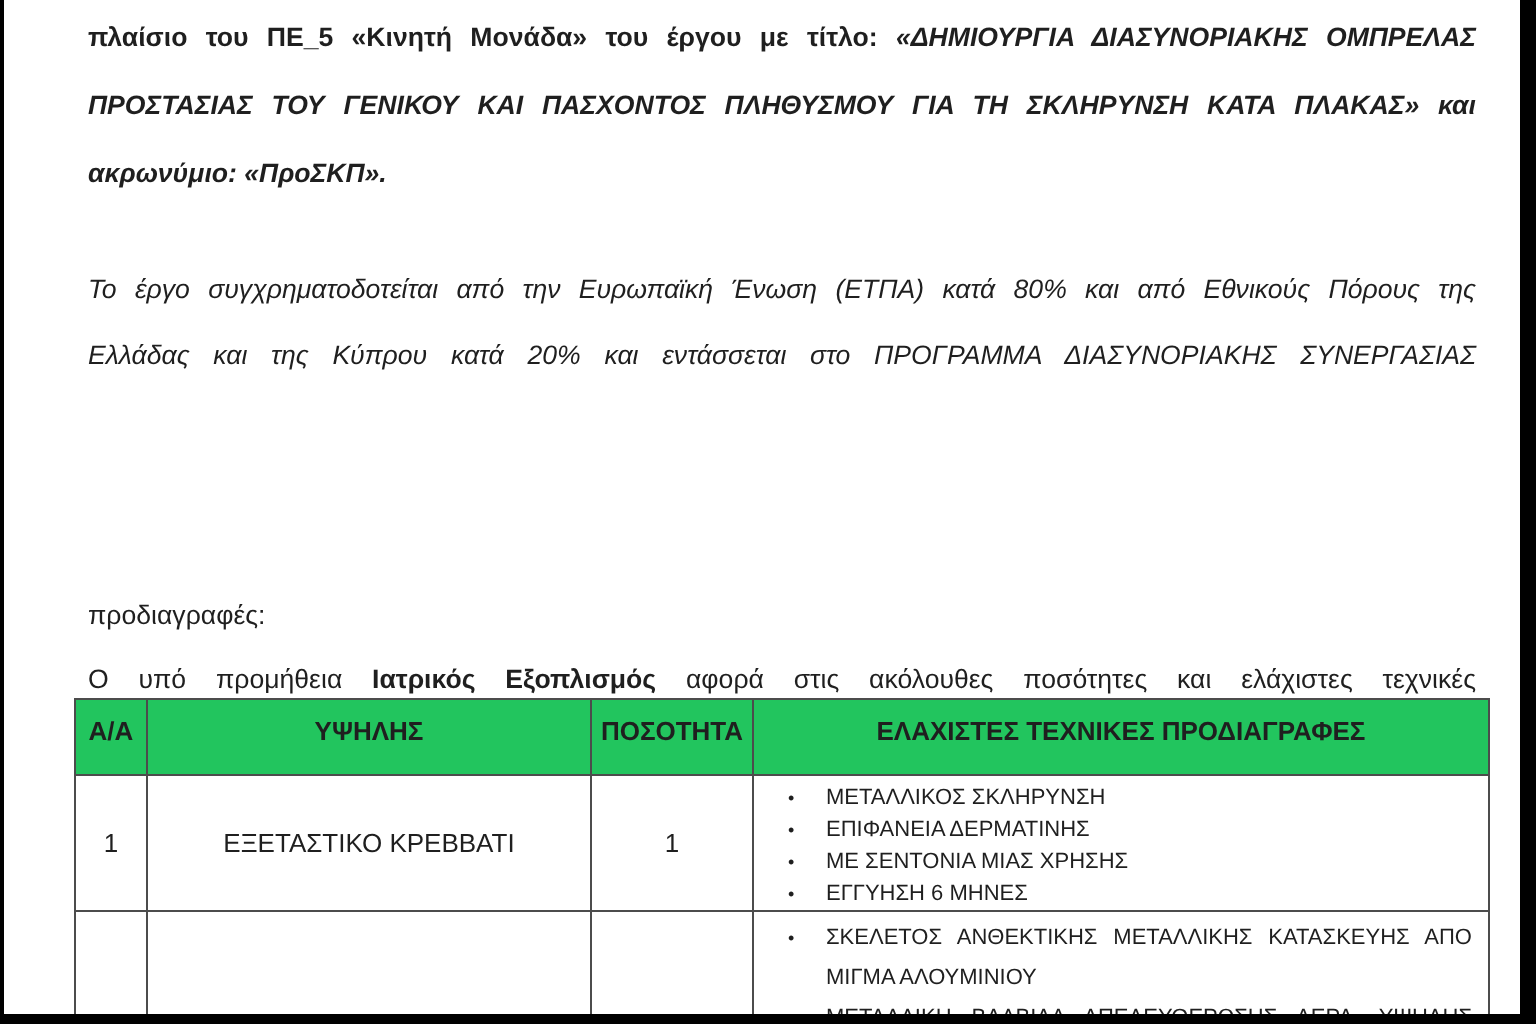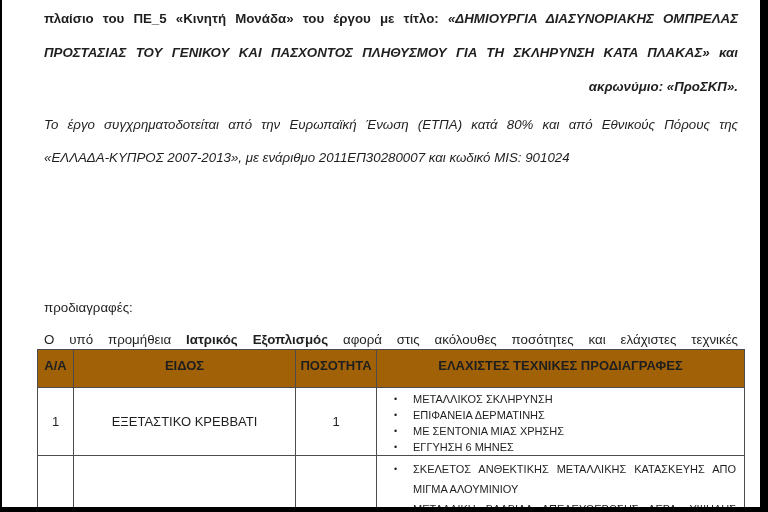--- a/index.html
+++ b/index.html
@@ -17,43 +17,43 @@
   .edge-left   { left: 0; top: 0; width: 2px; height: 512px; }
   .edge-right  { right: 0; top: 0; width: 8px; height: 512px; }
   .edge-bottom { left: 0; bottom: 0; width: 768px; height: 5px; }
 
   
   .para { position: absolute; left: 44px; width: 694px; font-size: 13.3px; }
   .tline { display: block; white-space: normal; }
   .just { text-align: justify; text-align-last: justify; }
   .b  { font-weight: bold; }
   .i  { font-style: italic; }
-  .bi { font-weight: bold; font-style: italic; text-align: right; }
+  .bi { font-weight: bold; font-style: italic; }
 
   .p1 { top: 2px;   line-height: 34px; }
-  .p2 { top: 108px; line-height: 33px; }
+  .p2 { top: 128px; line-height: 33px; }
   .p3 { top: 228px; line-height: 32px; }
   .p4 { top: 292px; line-height: 32px; }
 
   
   table.spec-table {
     position: absolute;
     left: 37px; top: 349px;
     width: 707px;
     border-collapse: collapse;
     table-layout: fixed;
     color: #1f1f1f;
   }
   .spec-table th, .spec-table td {
     border: 1px solid #4c4c4c;
     padding: 0;
     overflow: hidden;
   }
   .spec-table th {
-    background: #a16207;
+    background: #22c55e;
     font-size: 13px;
     font-weight: bold;
     height: 31px;
     text-align: center;
     vertical-align: middle;
     padding-bottom: 6px;
   }
   .spec-table td.c {
     text-align: center;
     vertical-align: middle;
@@ -80,40 +80,40 @@
 <div class="page">
 
   <div class="para p1 b">
     <div class="tline just"><span class="b">πλαίσιο του ΠΕ_5 «Κινητή Μονάδα» του έργου με τίτλο: </span><span class="bi">«ΔΗΜΙΟΥΡΓΙΑ ΔΙΑΣΥΝΟΡΙΑΚΗΣ ΟΜΠΡΕΛΑΣ</span></div>
     <div class="tline just bi">ΠΡΟΣΤΑΣΙΑΣ ΤΟΥ ΓΕΝΙΚΟΥ ΚΑΙ ΠΑΣΧΟΝΤΟΣ ΠΛΗΘΥΣΜΟΥ ΓΙΑ ΤΗ ΣΚΛΗΡΥΝΣΗ ΚΑΤΑ ΠΛΑΚΑΣ» και</div>
     <div class="tline bi">ακρωνύμιο: «ΠροΣΚΠ».</div>
   </div>
 
   <div class="para p2 i">
     <div class="tline just">Το έργο συγχρηματοδοτείται από την Ευρωπαϊκή Ένωση (ΕΤΠΑ) κατά 80% και από Εθνικούς Πόρους της</div>
-    <div class="tline">«ΕΛΛΑΔΑ-ΚΥΠΡΟΣ 2007-2013», με ενάριθμο 2011ΕΠ30280007 και κωδικό MIS: 901024</div>
+    <div class="tline just">Ελλάδας και της Κύπρου κατά 20% και εντάσσεται στο ΠΡΟΓΡΑΜΜΑ ΔΙΑΣΥΝΟΡΙΑΚΗΣ ΣΥΝΕΡΓΑΣΙΑΣ</div>
   </div>
 
 
   <div class="para p4">
     <div class="tline">προδιαγραφές:</div>
     <div class="tline just"><span>Ο υπό προμήθεια </span><span class="b">Ιατρικός Εξοπλισμός</span><span> αφορά στις ακόλουθες ποσότητες και ελάχιστες τεχνικές</span></div>
   </div>
 
   <table class="spec-table">
     <colgroup>
       <col style="width:36px">
         <col style="width:222px">
         <col style="width:81px">
         <col style="width:368px">
     </colgroup>
     <thead>
       <tr>
         <th>Α/Α</th>
-        <th>ΕΙΔΟΣ</th>
+        <th>ΥΨΗΛΗΣ</th>
         <th>ΠΟΣΟΤΗΤΑ</th>
         <th>ΕΛΑΧΙΣΤΕΣ ΤΕΧΝΙΚΕΣ ΠΡΟΔΙΑΓΡΑΦΕΣ</th>
       </tr>
     </thead>
     <tbody>
       <tr class="row1">
         <td class="c">1</td>
         <td class="c">ΕΞΕΤΑΣΤΙΚΟ ΚΡΕΒΒΑΤΙ</td>
         <td class="c">1</td>
         <td class="specs">

